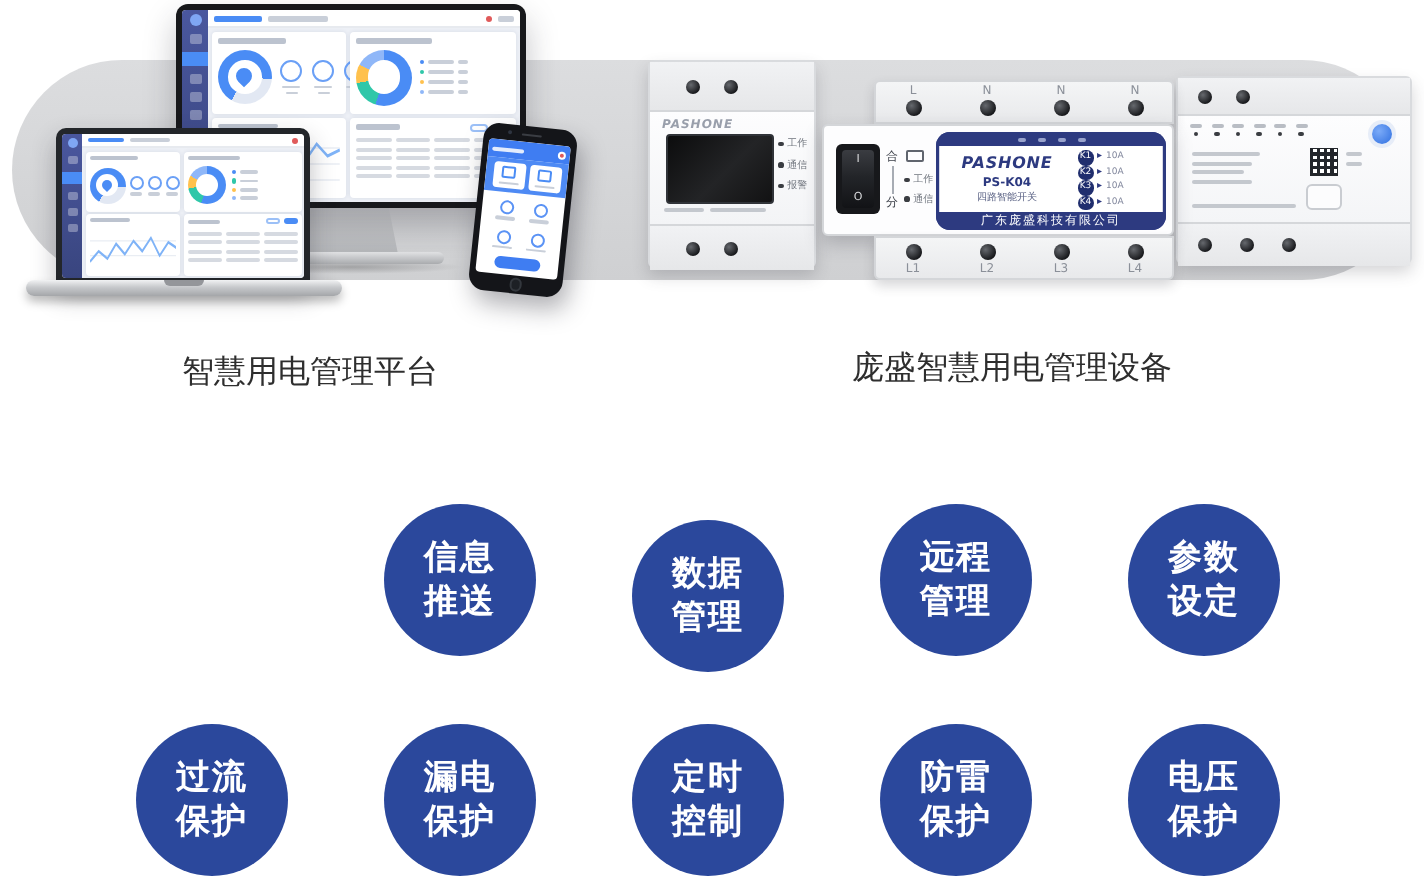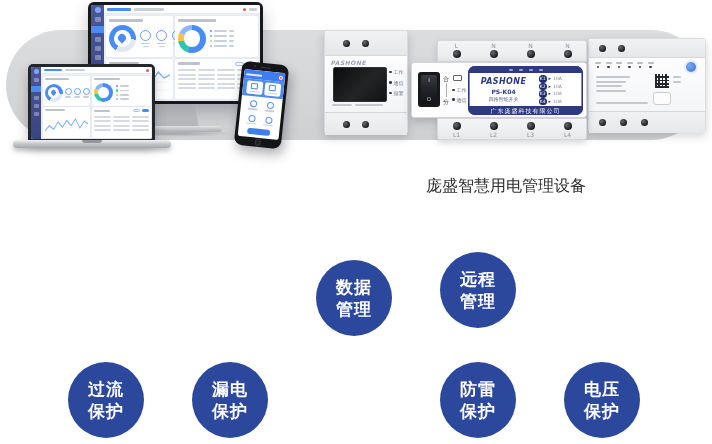--- a/index.html
+++ b/index.html
@@ -171,21 +171,21 @@
   .c-qr{position:absolute;left:66px;top:16px;width:14px;height:14px;background:#fff;
         background-image:repeating-linear-gradient(0deg,#23262b 0 1.6px,transparent 1.6px 3.4px),
                          repeating-linear-gradient(90deg,#23262b 0 1.6px,#fff 1.6px 3.4px);}
   .c-qrbars{position:absolute;left:84px;top:18px;display:flex;flex-direction:column;gap:2.5px;}
   .c-wbtn{position:absolute;left:64px;top:34px;width:18px;height:13px;border:1px solid #c9ccd1;
           border-radius:3px;background:#fcfcfd;box-sizing:border-box;}
   .c-bot-bars{position:absolute;left:7px;top:44px;display:flex;gap:3px;}
   
   .caption{position:absolute;text-align:center;color:#2e2e2e;font-size:16px;line-height:21px;font-weight:500;}
   .caption-left{left:38px;top:175px;width:234px;}
-  .caption-right{left:392px;top:175px;width:228px;}
+  .caption-right{left:392px;top:175px;width:228px;font-family:Liberation Mono, monospace;}
   
   .feature{position:absolute;width:76px;height:76px;border-radius:50%;background:#2b489c;
            display:flex;flex-direction:column;align-items:center;justify-content:center;
            color:#fff;font-size:17px;line-height:22px;font-weight:700;letter-spacing:1px;}
 </style>
 </head>
 <body>
 
 <div class="stage">
 
@@ -662,41 +662,54 @@
       </div>
     </div>
     <div class="c-bot gblock bot">
       <div class="screw sm"></div>
       <div class="screw sm"></div>
       <div class="screw sm"></div>
     </div>
   </div>
 
   <div class="caption caption-left">
+    <div>智慧用电管理平台</div>
   </div>
   <div class="caption caption-right">
     <div>庞盛智慧用电管理设备</div>
   </div>
 
+  <div class="feature" style="left:192px;top:252px">
+    <div>信息</div>
+    <div>推送</div>
+  </div>
   <div class="feature" style="left:316px;top:260px">
     <div>数据</div>
     <div>管理</div>
   </div>
   <div class="feature" style="left:440px;top:252px">
     <div>远程</div>
     <div>管理</div>
   </div>
+  <div class="feature" style="left:564px;top:252px">
+    <div>参数</div>
+    <div>设定</div>
+  </div>
   <div class="feature" style="left:68px;top:362px">
     <div>过流</div>
     <div>保护</div>
   </div>
   <div class="feature" style="left:192px;top:362px">
     <div>漏电</div>
     <div>保护</div>
   </div>
+  <div class="feature" style="left:316px;top:362px">
+    <div>定时</div>
+    <div>控制</div>
+  </div>
   <div class="feature" style="left:440px;top:362px">
     <div>防雷</div>
     <div>保护</div>
   </div>
   <div class="feature" style="left:564px;top:362px">
     <div>电压</div>
     <div>保护</div>
   </div>
 
 </div>

